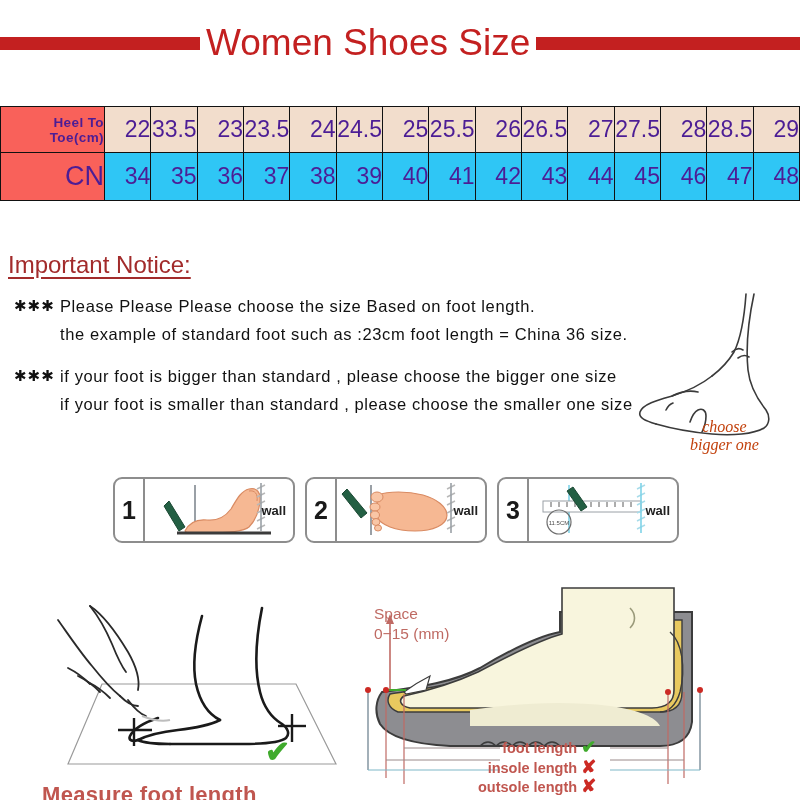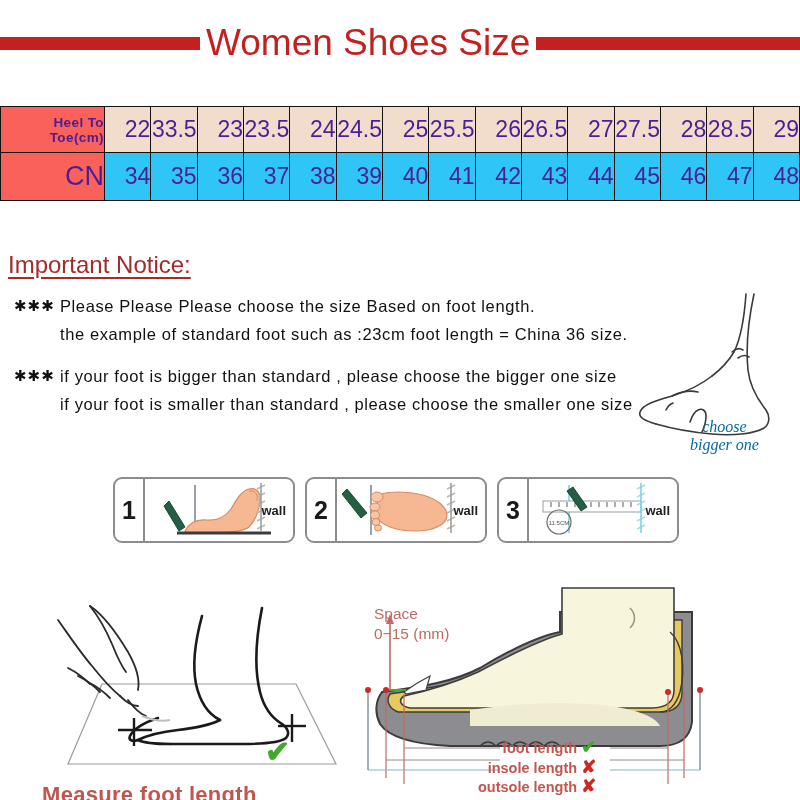--- a/index.html
+++ b/index.html
@@ -57,21 +57,21 @@
   }
   .stars { width: 46px; flex: 0 0 46px; font-size: 15px; letter-spacing: 1px; }
   .indent { padding-left: 46px; }
   .n-gap { height: 14px; }
 
   
   .foot-sketch { position: absolute; top: 292px; left: 636px; width: 164px; height: 165px; }
   .foot-caption {
     position: absolute; top: 418px; left: 690px;
     font-family: "Liberation Serif", serif; font-style: italic;
-    font-size: 16px; color: #0369a1; line-height: 18px; text-align: center;
+    font-size: 16px; color: #c2410c; line-height: 18px; text-align: center;
   }
 
   
   .steps { position: absolute; top: 477px; left: 113px; display: flex; gap: 10px; }
   .step {
     border: 2.5px solid #8d8d8d; border-radius: 9px;
     height: 66px; display: flex; align-items: center; background: #fff;
   }
   .step-num {
     width: 30px; flex: 0 0 30px; text-align: center;

